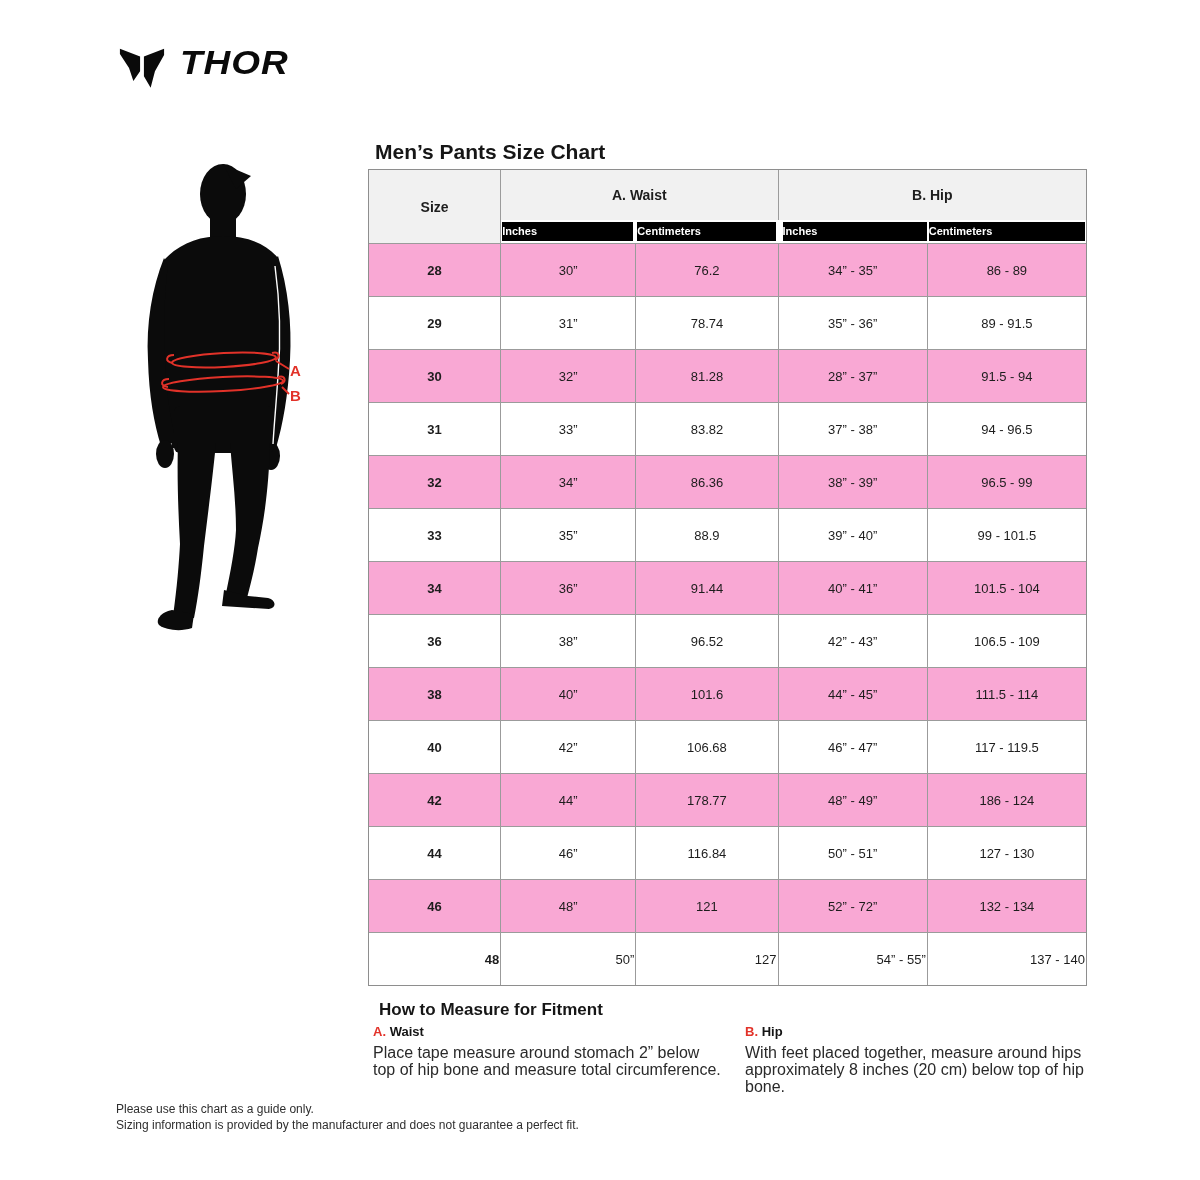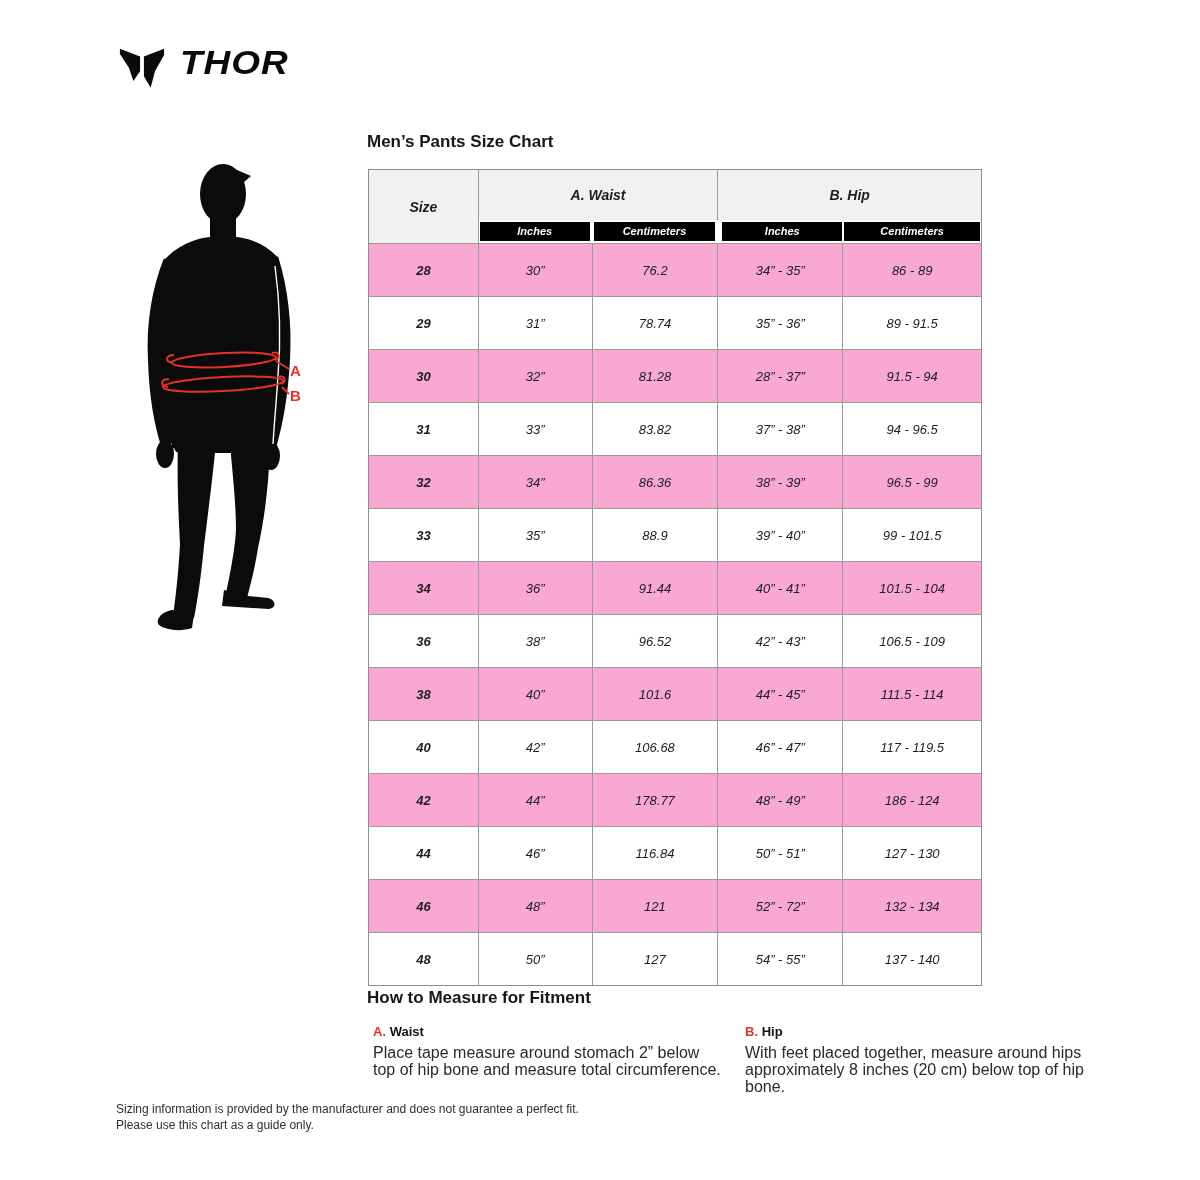--- a/index.html
+++ b/index.html
@@ -9,51 +9,51 @@
   }
   
   .brand{position:absolute;left:118px;top:42px;display:flex;align-items:flex-start;gap:14px;}
   .brand-icon{width:48px;height:52px;display:block;}
   .brand-text{
     font-style:italic;font-weight:900;font-size:37px;letter-spacing:1px;
     color:#0a0a0a;transform:scaleY(0.92);
   }
   
   .page-title{
-    position:absolute;left:367px;top:132px;margin:0;
-    font-size:17px;font-weight:bold;color:#161616;
+    position:absolute;left:367px;top:132px;margin:8px;
+    font-size:21px;font-weight:bold;color:#161616;
   }
   
   .figure{position:absolute;left:128px;top:148px;width:240px;height:530px;}
   
   .size-table{
-    position:absolute;left:368px;top:169px;width:614px;
+    position:absolute;left:368px;top:169px;width:719px;
     border-collapse:separate;border-spacing:0;
     border:1px solid #8e8e8e;
-    font-size:13px;color:#1d1d1d;font-style:italic;
+    font-size:13px;color:#1d1d1d;
   }
   .size-table th,.size-table td{
     text-align:center;vertical-align:middle;
     border-right:1px solid #9b9b9b;border-bottom:1px solid #9b9b9b;
   }
   .size-table th.last,.size-table td.last{border-right:none;}
   .size-table tr.data-row td{height:50px;}
-  .size-table tr.data-row:last-child td{border-bottom:none;}
+  .size-table tr.data-row:last-child td{border-bottom:none;text-align:right;}
   th.group-h{background:#f1f1f1;height:48px;font-size:14px;font-weight:bold;border-bottom:none;}
   th.size-h{background:#f1f1f1;font-size:14px;font-weight:bold;}
   td.cell-band{background:#ffffff;border-right:none;padding:2px 1px 2px 1px;border-bottom:1px solid #9b9b9b;}
   td.cell-band.hip-start{padding-left:4px;}
   td.cell-band.waist-end{padding-right:3px;}
-  .band{background:#000;color:#fff;font-weight:bold;font-size:11px;text-align:center;padding:3px 0 4px 0;}
+  .band{background:#000;color:#fff;font-weight:bold;font-size:11px;text-align:left;padding:3px 0 4px 0;}
   tr.shade td{background:#f9a8d4;}
   tr.plain td{background:#ffffff;}
   td.size-cell{font-weight:bold;}
   
   .howto-heading{
-    position:absolute;left:367px;top:988px;margin:0;
+    position:absolute;left:367px;top:988px;margin:12px;
     font-size:17px;font-weight:bold;color:#161616;
   }
   .howto-item{position:absolute;top:1024px;}
   .howto-item.col-a{left:373px;width:350px;}
   .howto-item.col-b{left:745px;width:340px;}
   .howto-name{font-size:13px;font-weight:bold;color:#141414;margin-bottom:5px;}
   .howto-letter{color:#e23229;}
   .howto-text{font-size:16px;line-height:17px;color:#2a2a2a;}
   
   .footer{
@@ -254,17 +254,17 @@
 
   <div class="howto-item col-b">
     <div class="howto-name">
       <span class="howto-letter">B.</span>
       <span>Hip</span>
     </div>
     <div class="howto-text">With feet placed together, measure around hips approximately 8 inches (20 cm) below top of hip bone.</div>
   </div>
 
   <div class="footer">
+    <div>Please use this chart as a guide only.</div>
     <div>Sizing information is provided by the manufacturer and does not guarantee a perfect fit.</div>
-    <div>Please use this chart as a guide only.</div>
   </div>
 
 </div>
 
 </body></html>

